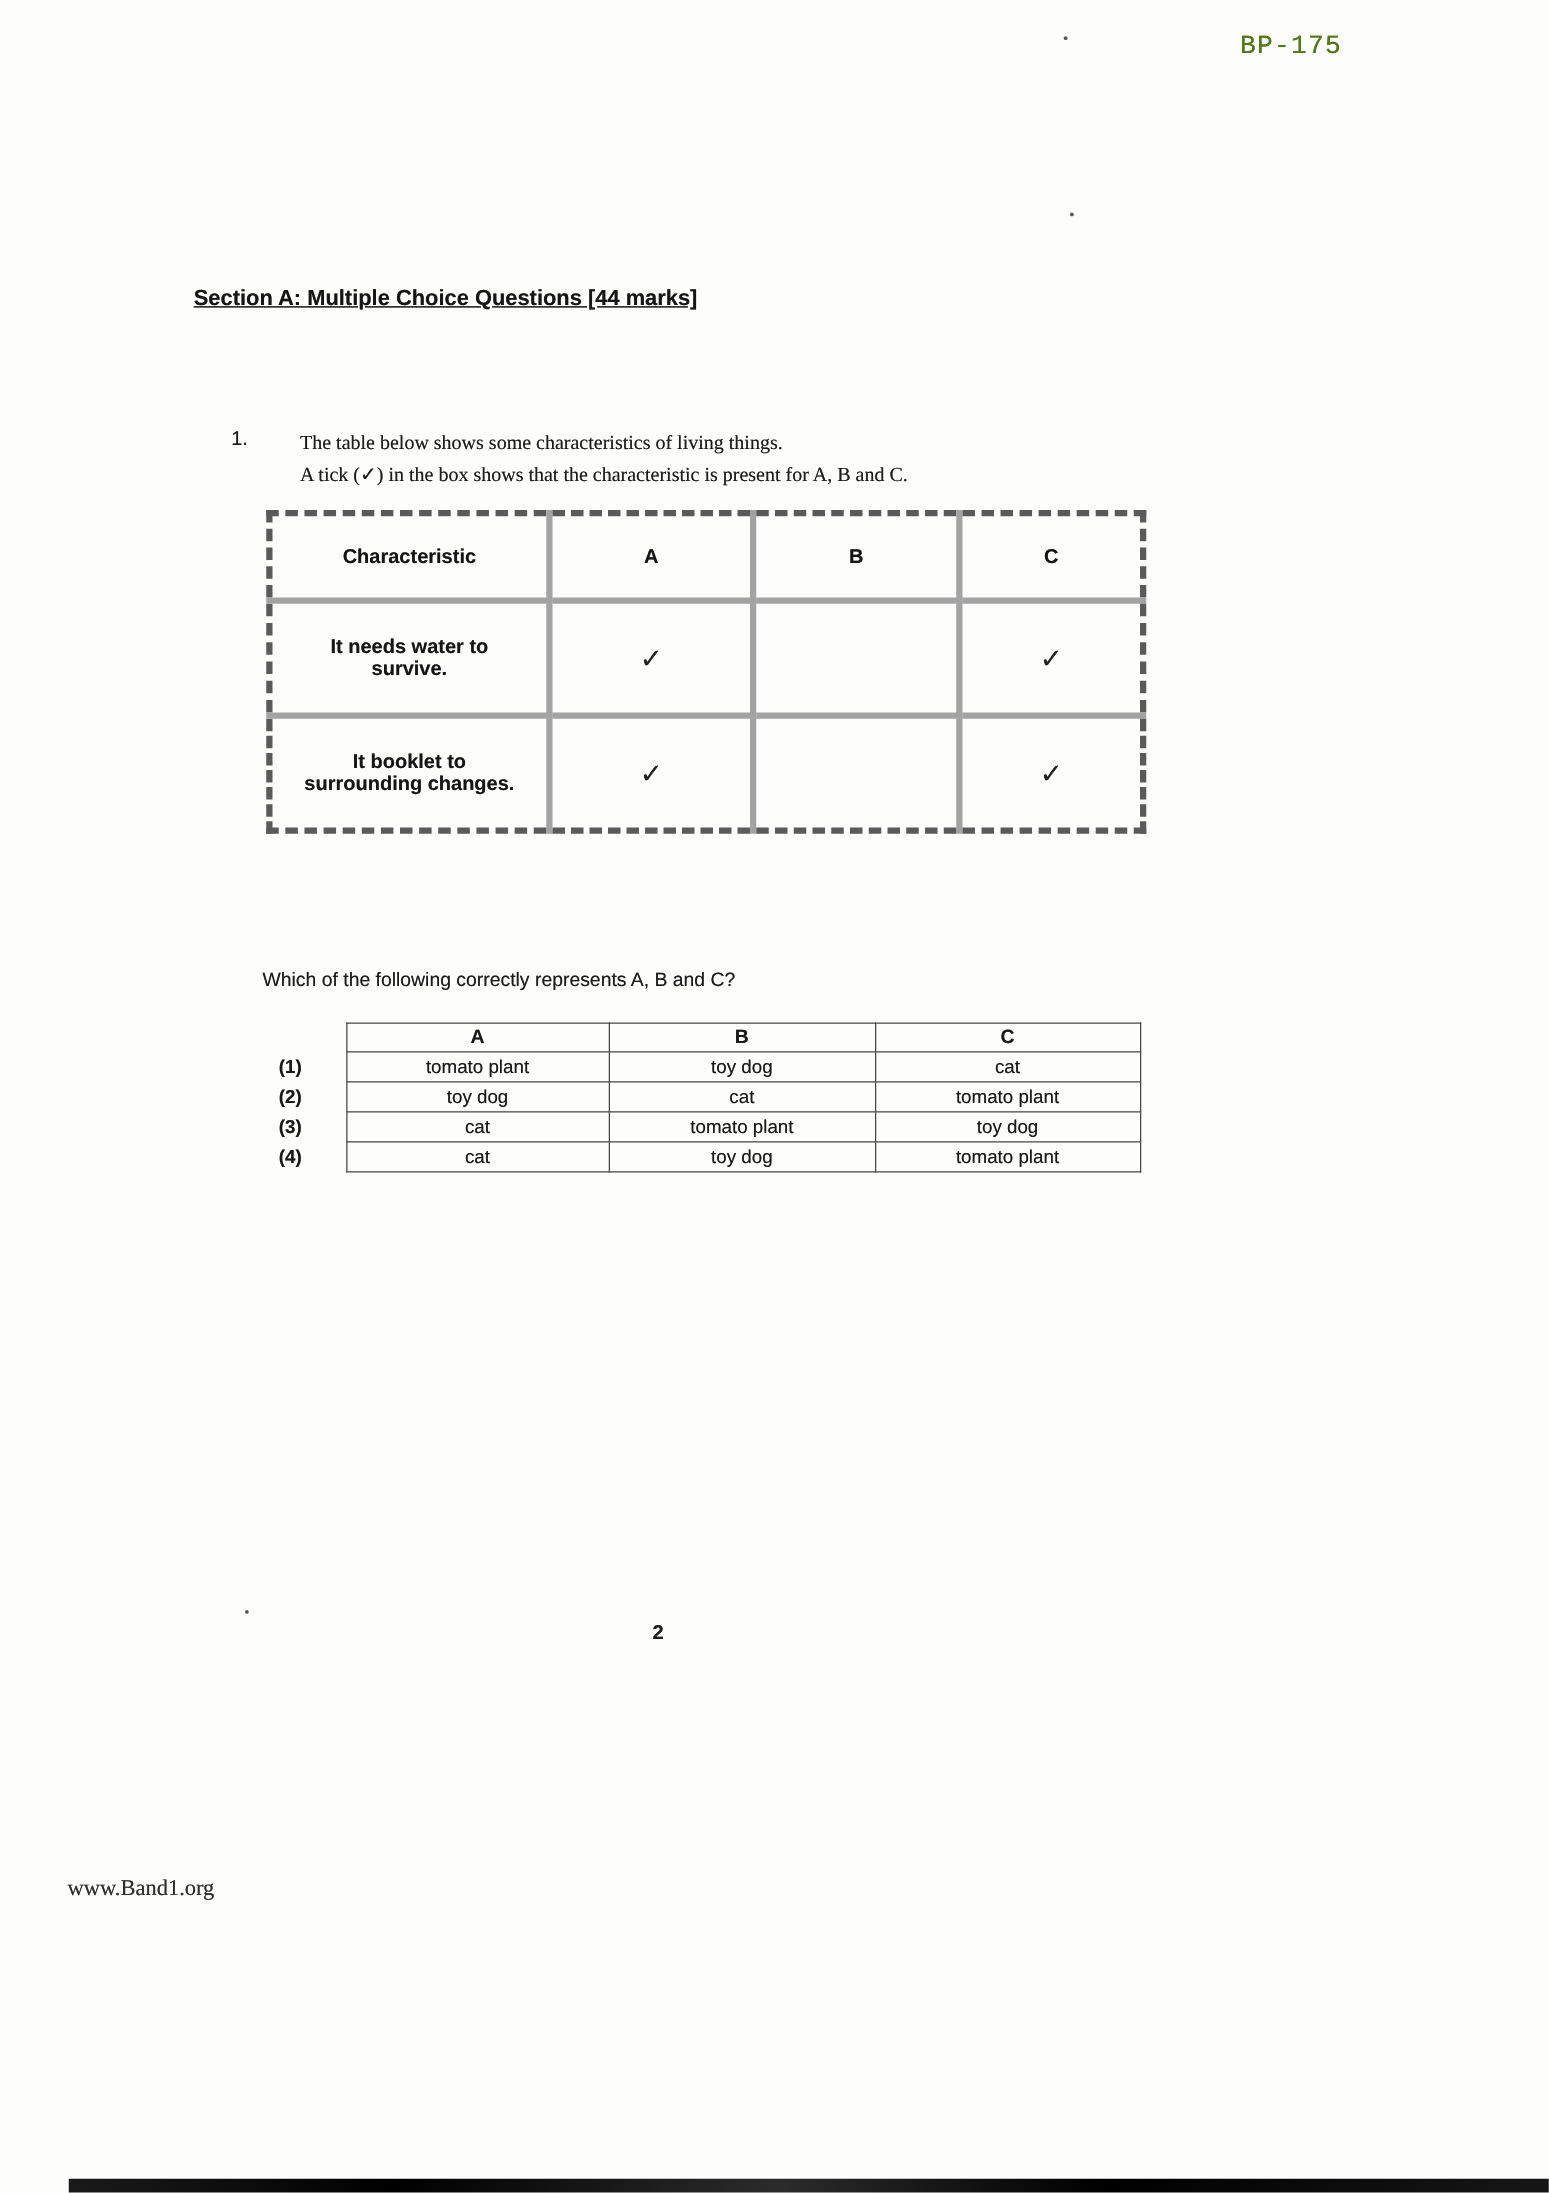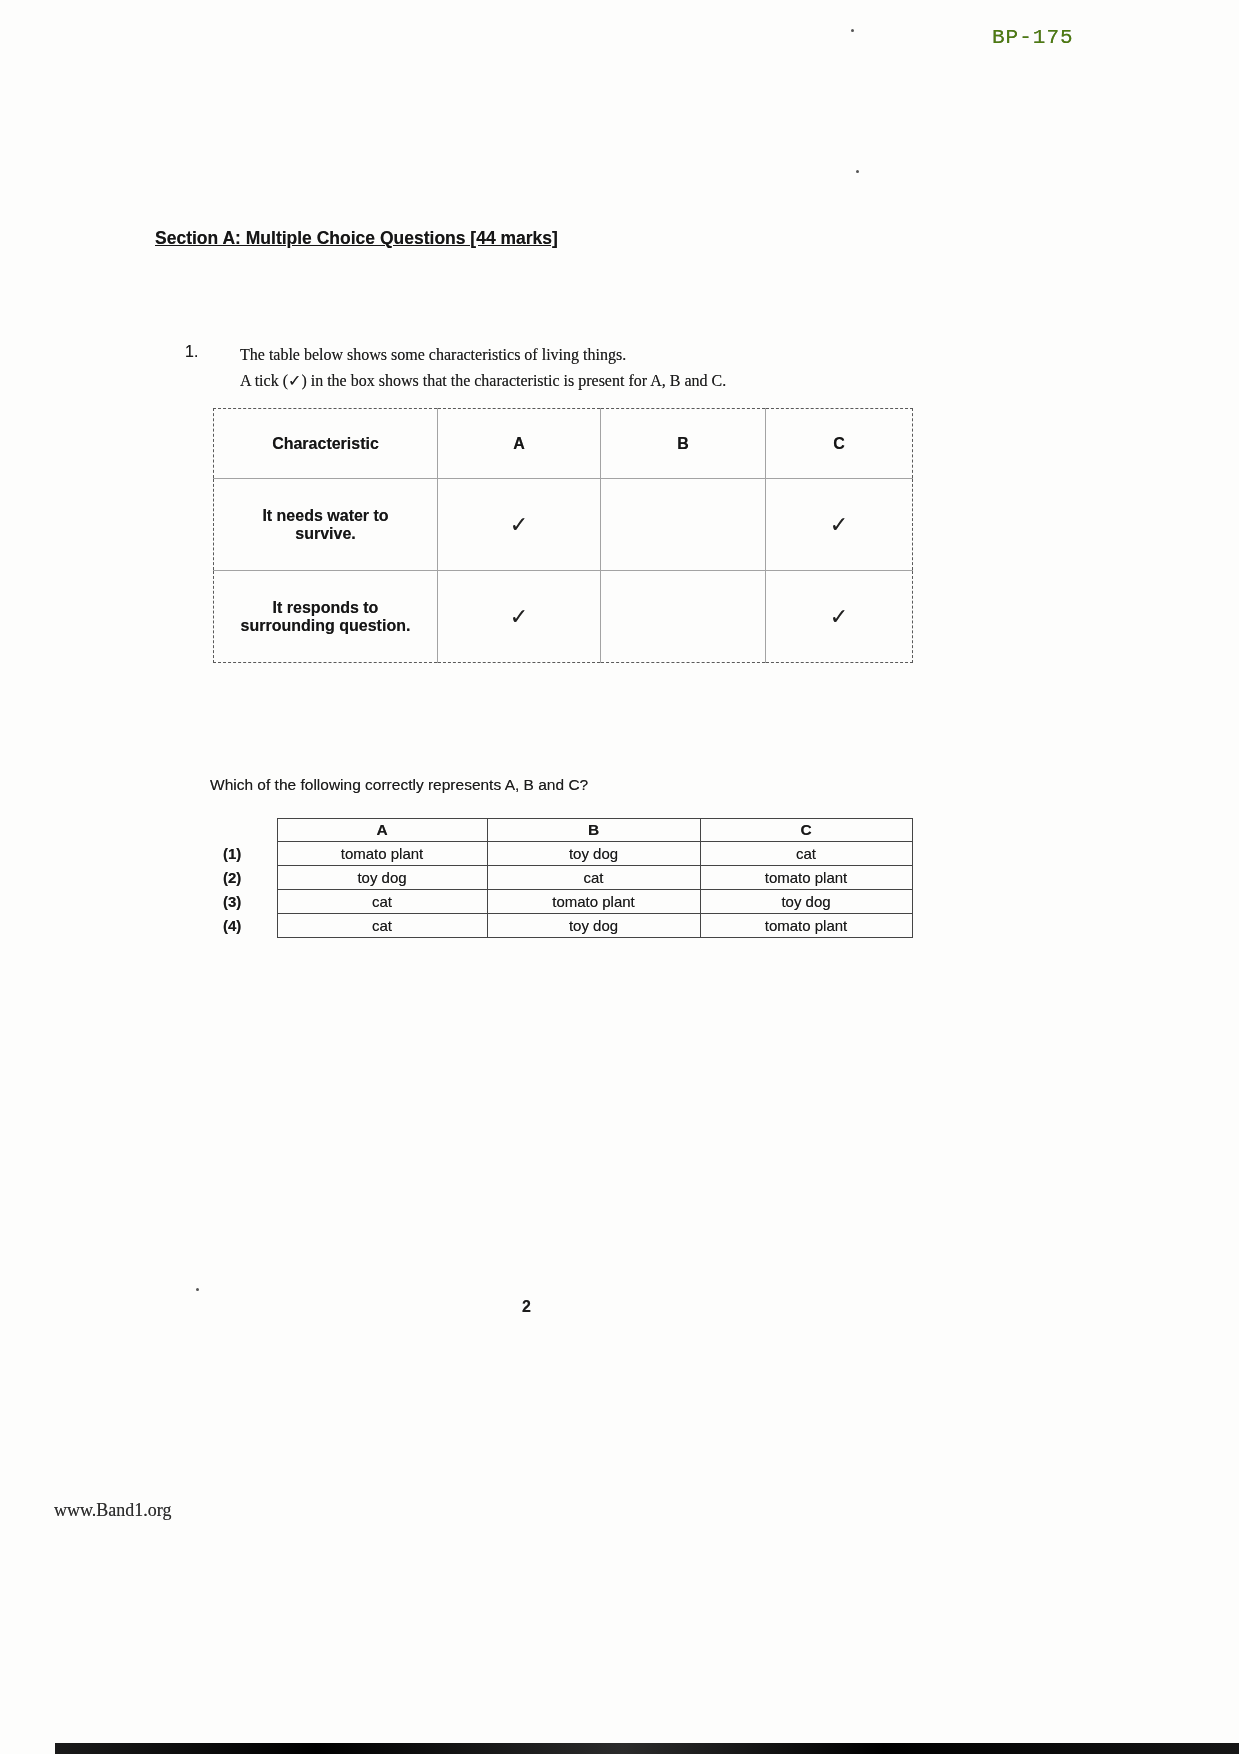--- a/index.html
+++ b/index.html
@@ -29,21 +29,21 @@
   .question { position:absolute; left:185px; top:342px; width:760px; }
   .q-num { position:absolute; left:0; top:1px; font-size:16px; }
   .q-text { margin-left:55px; font-size:16px; line-height:26px;font-family:Liberation Serif, serif; }
 
   table.char-table {
     position:absolute; left:213px; top:408px;
     border-collapse:collapse; table-layout:fixed;
     font-weight:bold; font-size:16px; color:#161616;
   }
   .char-table th, .char-table td {
-    border:1px solid #a3a3a3;
+    border:5px solid #a3a3a3;
     text-align:center; vertical-align:middle;
     padding:0 18px;
   }
   .char-table tr:first-child > * { border-top-style:dashed; border-top-color:#5a5a5a; }
   .char-table tr:last-child > *  { border-bottom-style:dashed; border-bottom-color:#5a5a5a; }
   .char-table tr > *:first-child { border-left-style:dashed; border-left-color:#5a5a5a; }
   .char-table tr > *:last-child  { border-right-style:dashed; border-right-color:#5a5a5a; }
   .char-table tr.hdr { height:70px; }
   .char-table tr.body-row { height:92px; }
   .char-table td.tick { font-size:22px; font-weight:normal; color:#222; }
@@ -113,21 +113,21 @@
     <th>B</th>
     <th>C</th>
   </tr>
   <tr class="body-row">
     <td>It needs water to survive.</td>
     <td class="tick">✓</td>
     <td class="tick"></td>
     <td class="tick">✓</td>
   </tr>
   <tr class="body-row">
-    <td>It responds to surrounding question.</td>
+    <td>It booklet to surrounding changes.</td>
     <td class="tick">✓</td>
     <td class="tick"></td>
     <td class="tick">✓</td>
   </tr>
 </tbody>
   </table>
 
 <div class="followup">Which of the following correctly represents A, B and C?</div>
 
 <table class="options-table">

